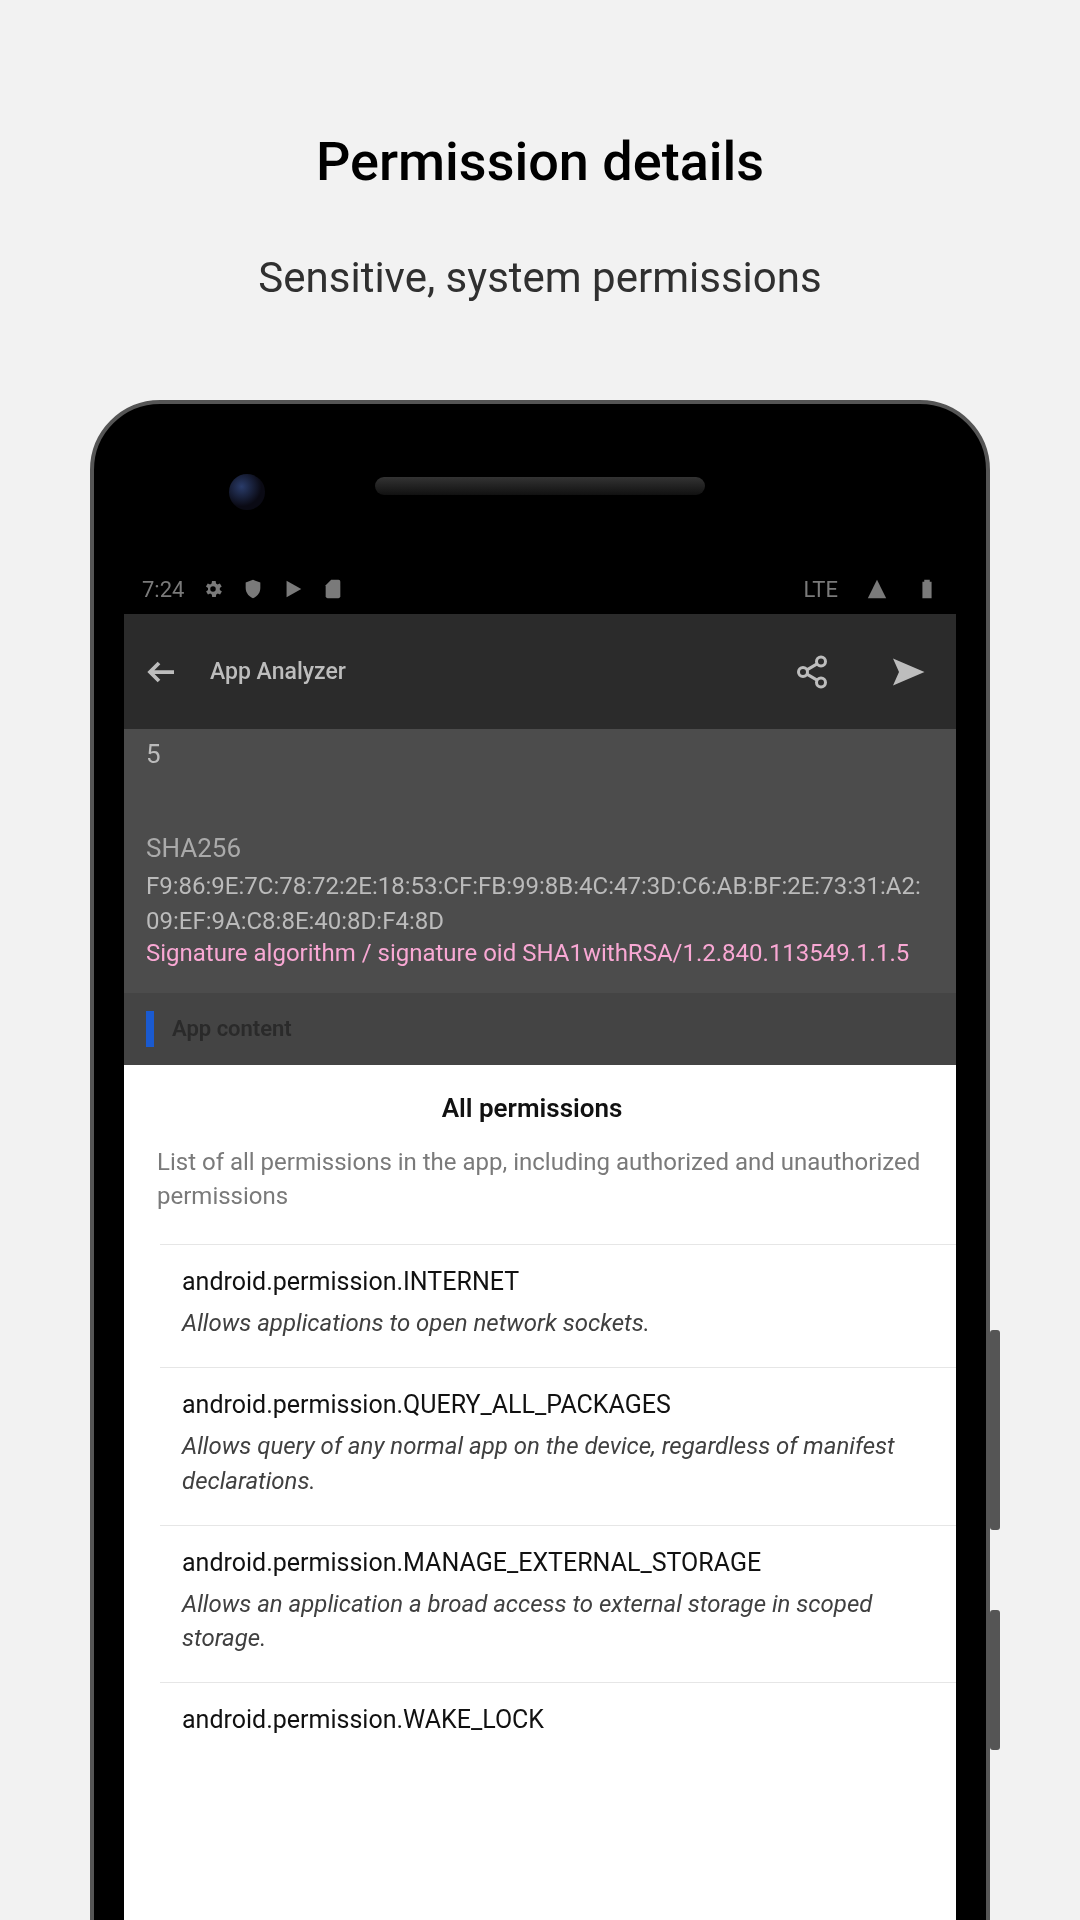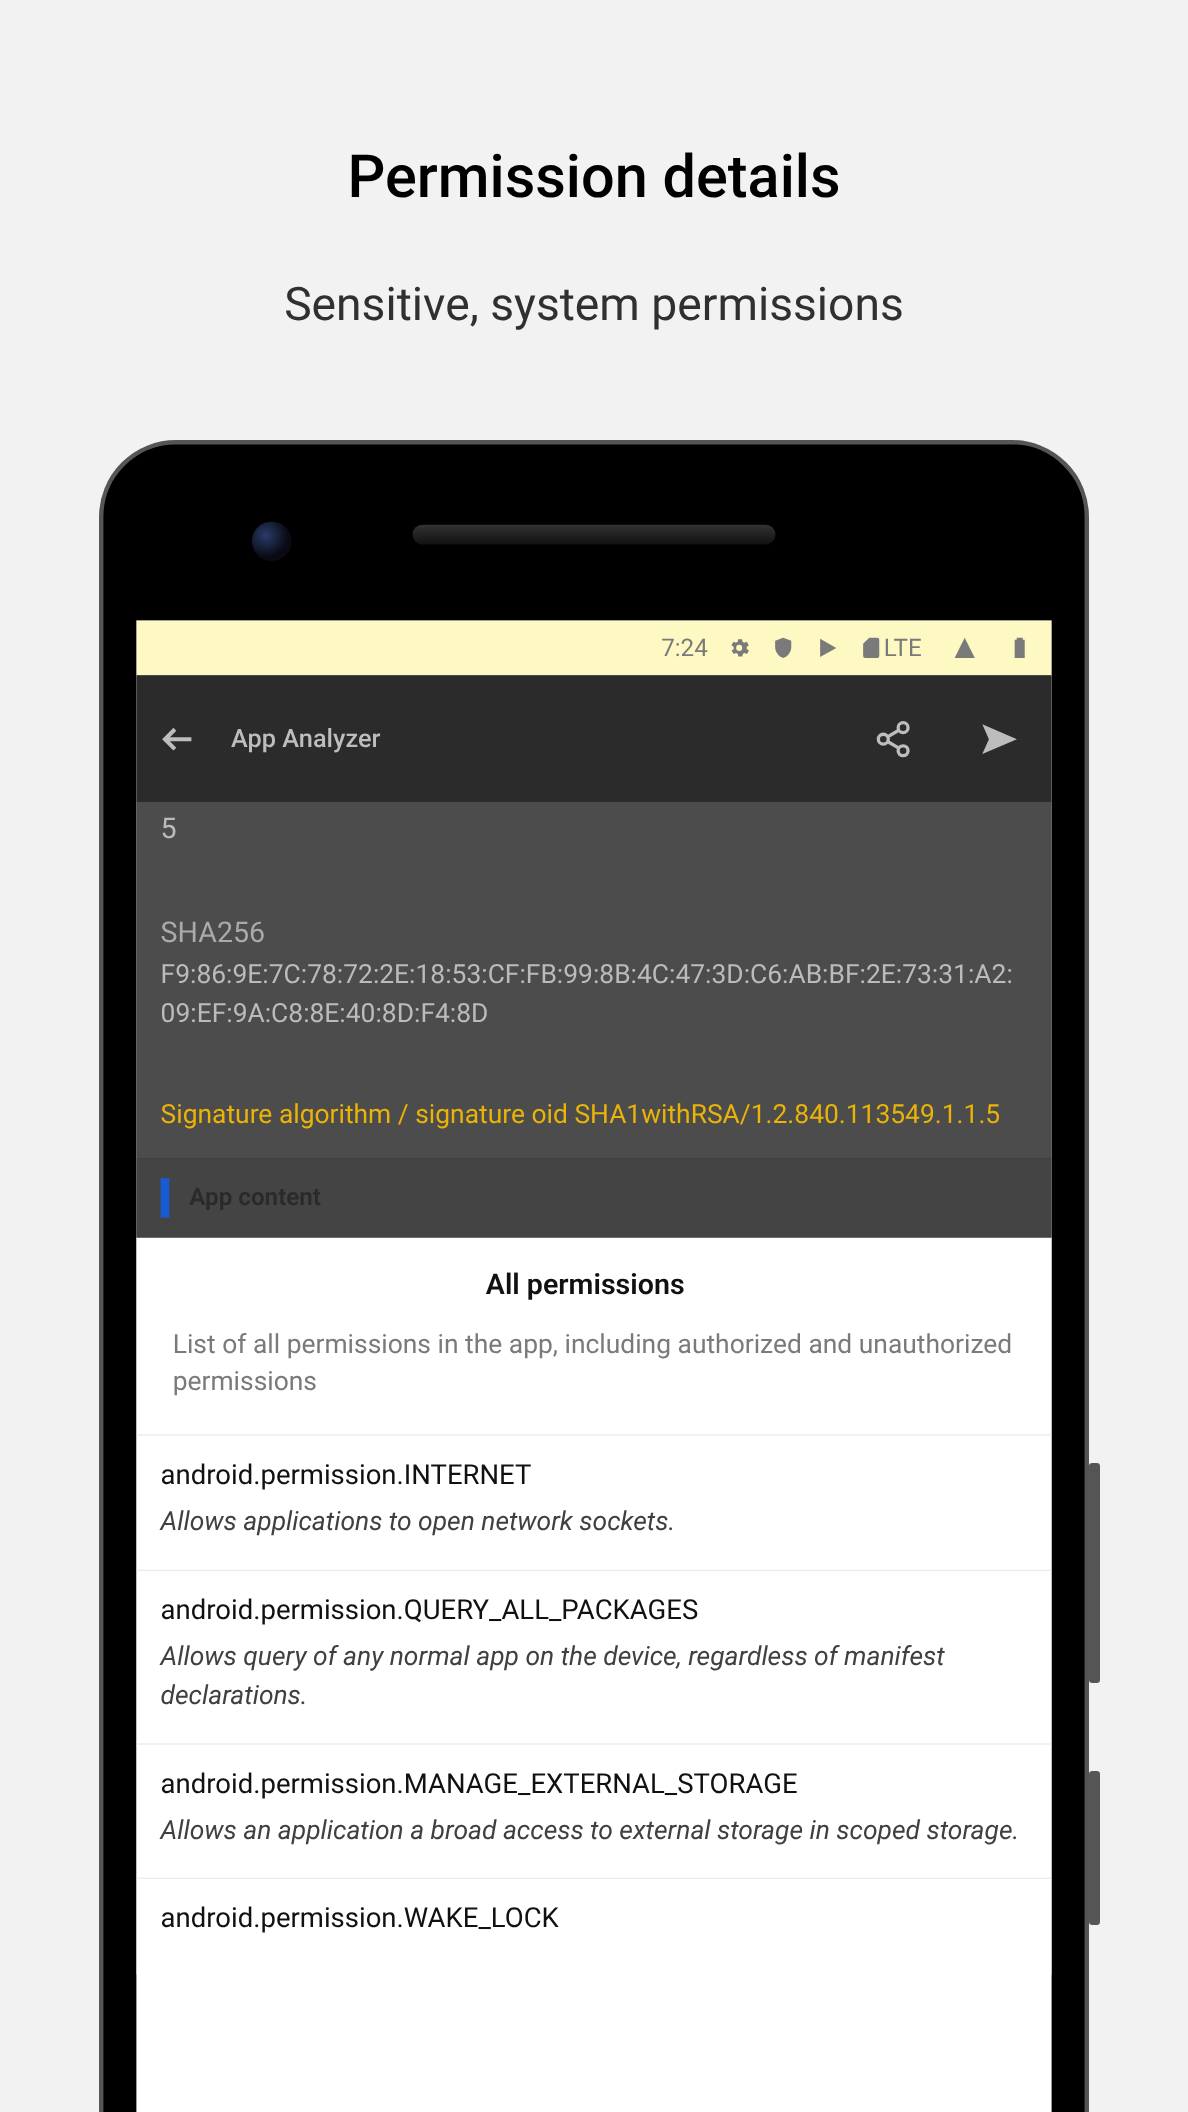--- a/index.html
+++ b/index.html
@@ -67,25 +67,25 @@
   overflow: hidden;
 }
 .dimmed-layer {
   position: relative;
   background: #2e2e2e;
 }
 .status-bar {
   height: 50px;
   display: flex;
   align-items: center;
-  justify-content: flex-end;
+  justify-content: space-between;
   padding: 0 18px;
   color: #7a7a7a;
   font-size: 22px;
-  background: #fef9c3;
+  background: #000000;
 }
 .status-left { display: flex; align-items: center; gap: 18px; }
 .status-right { display: flex; align-items: center; gap: 28px; }
 .status-icon { width: 22px; height: 22px; display:inline-block; }
 
 .app-bar {
   height: 115px;
   display: flex;
   align-items: center;
   padding: 0 20px;
@@ -97,21 +97,21 @@
 .ab-icon { width: 36px; height: 36px; color: #bdbdbd; }
 
 .cert-section {
   background: #4c4c4c;
   color: #bbb;
   padding: 10px 22px 26px 22px;
 }
 .cert-num { font-size: 26px; color: #bbb; }
 .cert-label { margin-top: 64px; font-size: 26px; color: #aaa; }
 .cert-value { margin-top: 6px; font-size: 24px; color: #bbb; line-height: 1.45; word-break: break-all; }
-.cert-sig { margin-top: 60px; font-size: 24px; color: #eab308; }
+.cert-sig { font-size: 24px; color: #f9a8d4; }
 
 .section-header {
   background: #444;
   padding: 18px 22px;
   display: flex;
   align-items: center;
   gap: 18px;
 }
 .section-bar {
   width: 8px; height: 36px;
@@ -132,20 +132,21 @@
 }
 .sheet-sub {
   padding: 14px 22px 30px 33px;
   font-size: 24px;
   color: #7a7a7a;
   line-height: 1.45;
 }
 .perm-row {
   border-top: 1px solid #e6e6e6;
   padding: 22px 22px 26px 22px;
+  margin-left: 36px;
 }
 .perm-name {
   font-size: 25px;
   color: #111;
   font-weight: 400;
 }
 .perm-desc {
   margin-top: 10px;
   font-size: 24px;
   color: #404040;

